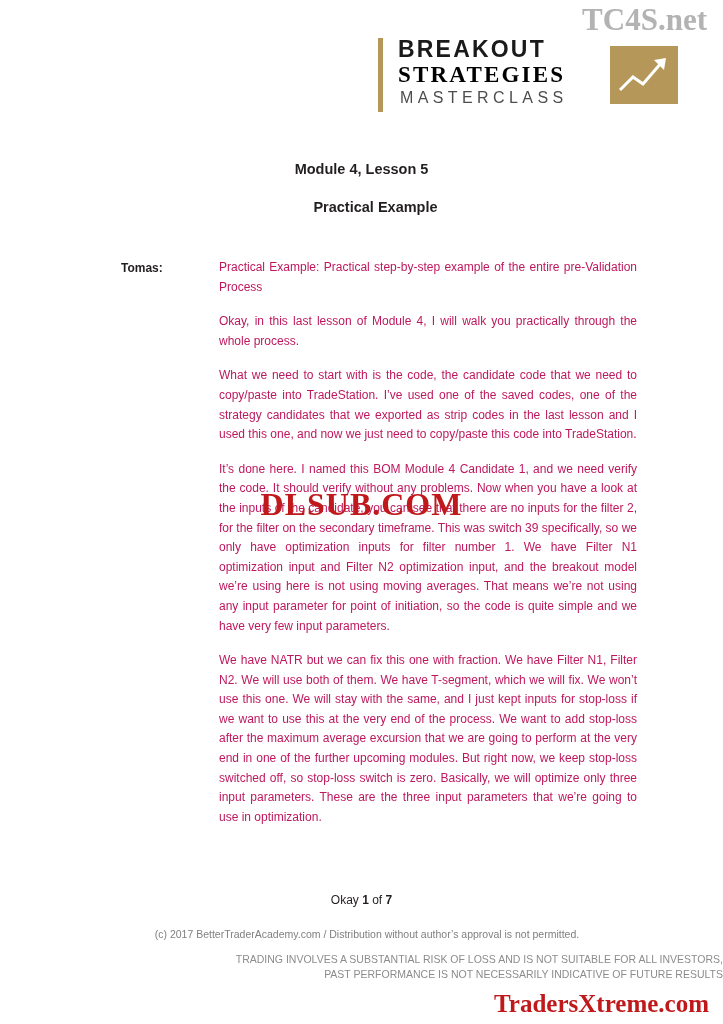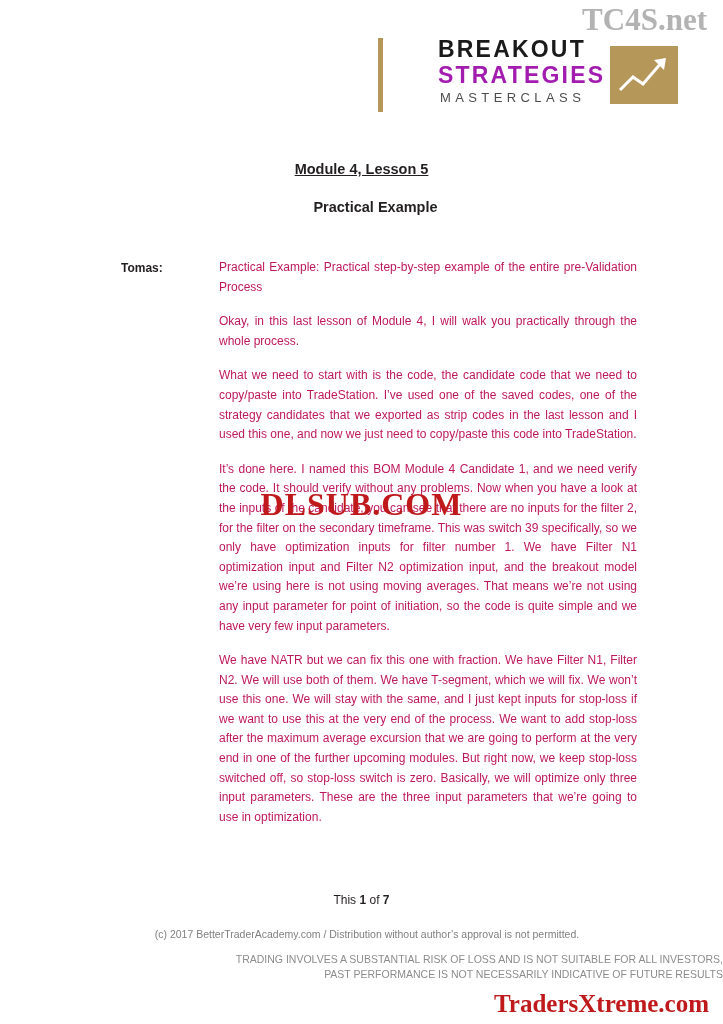--- a/index.html
+++ b/index.html
@@ -73,41 +73,40 @@
     width: 5px;
     height: 74px;
     background: #b5975a;
   }
   .logo-text {
     position: absolute;
     left: 20px;
     top: 0;
     width: 185px;
     text-align: left;
-    margin-left: 40px;
   }
   .logo-line1 {
     font-family: "Liberation Sans", sans-serif;
     font-weight: bold;
     font-size: 23px;
     letter-spacing: 2.2px;
     color: #1a1a1a;
     line-height: 26px;
   }
   .logo-line2 {
-    font-family: Liberation Sans, sans-serif;
+    font-family: Liberation Serif, serif;
     font-weight: bold;
     font-size: 23px;
     letter-spacing: 2.2px;
-    color: #a21caf;
+    color: #000000;
     line-height: 26px;
   }
   .logo-line3 {
     font-family: "Liberation Sans", sans-serif;
-    font-size: 13px;
+    font-size: 16px;
     letter-spacing: 4.4px;
     color: #4d4d4d;
     line-height: 20px;
     padding-left: 2px;
   }
   .logo-mark {
     position: absolute;
     right: 0;
     top: 10px;
     width: 68px;
@@ -121,21 +120,20 @@
   
   .doc-title {
     position: absolute;
     top: 161px;
     left: 0;
     right: 0;
     text-align: center;
     font-size: 14.5px;
     font-weight: bold;
     color: #231f20;
-    text-decoration: underline;
   }
   .doc-subtitle {
     position: absolute;
     top: 199px;
     left: 0;
     right: 0;
     text-align: center;
     font-size: 14.5px;
     font-weight: bold;
     color: #231f20;
@@ -225,21 +223,21 @@
   <div class="speaker">Tomas:</div>
   <div class="body-col">
     <p class="para">Practical Example: Practical step-by-step example of the entire pre-Validation Process</p>
     <p class="para">Okay, in this last lesson of Module 4, I will walk you practically through the whole process.</p>
     <p class="para">What we need to start with is the code, the candidate code that we need to copy/paste into TradeStation. I’ve used one of the saved codes, one of the strategy candidates that we exported as strip codes in the last lesson and I used this one, and now we just need to copy/paste this code into TradeStation.</p>
     <p class="para">It’s done here. I named this BOM Module 4 Candidate 1, and we need verify the code. It should verify without any problems. Now when you have a look at the inputs of the candidate, you can see that there are no inputs for the filter 2, for the filter on the secondary timeframe. This was switch 39 specifically, so we only have optimization inputs for filter number 1. We have Filter N1 optimization input and Filter N2 optimization input, and the breakout model we’re using here is not using moving averages. That means we’re not using any input parameter for point of initiation, so the code is quite simple and we have very few input parameters.</p>
     <p class="para">We have NATR but we can fix this one with fraction. We have Filter N1, Filter N2. We will use both of them. We have T-segment, which we will fix. We won’t use this one. We will stay with the same, and I just kept inputs for stop-loss if we want to use this at the very end of the process. We want to add stop-loss after the maximum average excursion that we are going to perform at the very end in one of the further upcoming modules. But right now, we keep stop-loss switched off, so stop-loss switch is zero. Basically, we will optimize only three input parameters. These are the three input parameters that we’re going to use in optimization.</p>
   </div>
 
   <div class="page-number">
-    <span>This </span><b>1</b><span> of </span><b>7</b>
+    <span>Okay </span><b>1</b><span> of </span><b>7</b>
   </div>
   <div class="footer-copy">(c) 2017 BetterTraderAcademy.com / Distribution without author’s approval is not permitted.</div>
   <div class="footer-risk">
     <div>TRADING INVOLVES A SUBSTANTIAL RISK OF LOSS AND IS NOT SUITABLE FOR ALL INVESTORS,</div>
     <div>PAST PERFORMANCE IS NOT NECESSARILY INDICATIVE OF FUTURE RESULTS</div>
   </div>
 
   <div class="wm-top">TC4S.net</div>
   <div class="wm-mid">DLSUB.COM</div>
   <div class="wm-bottom">TradersXtreme.com</div>

